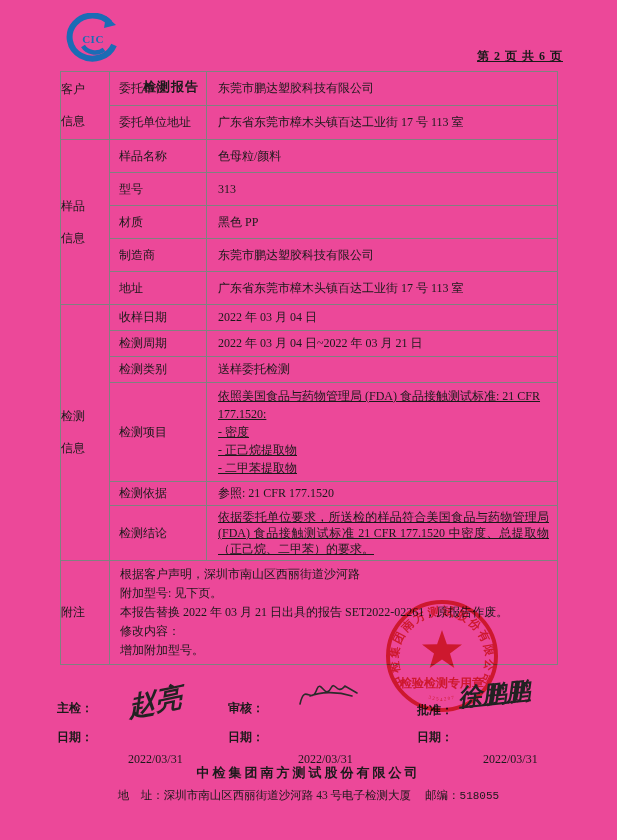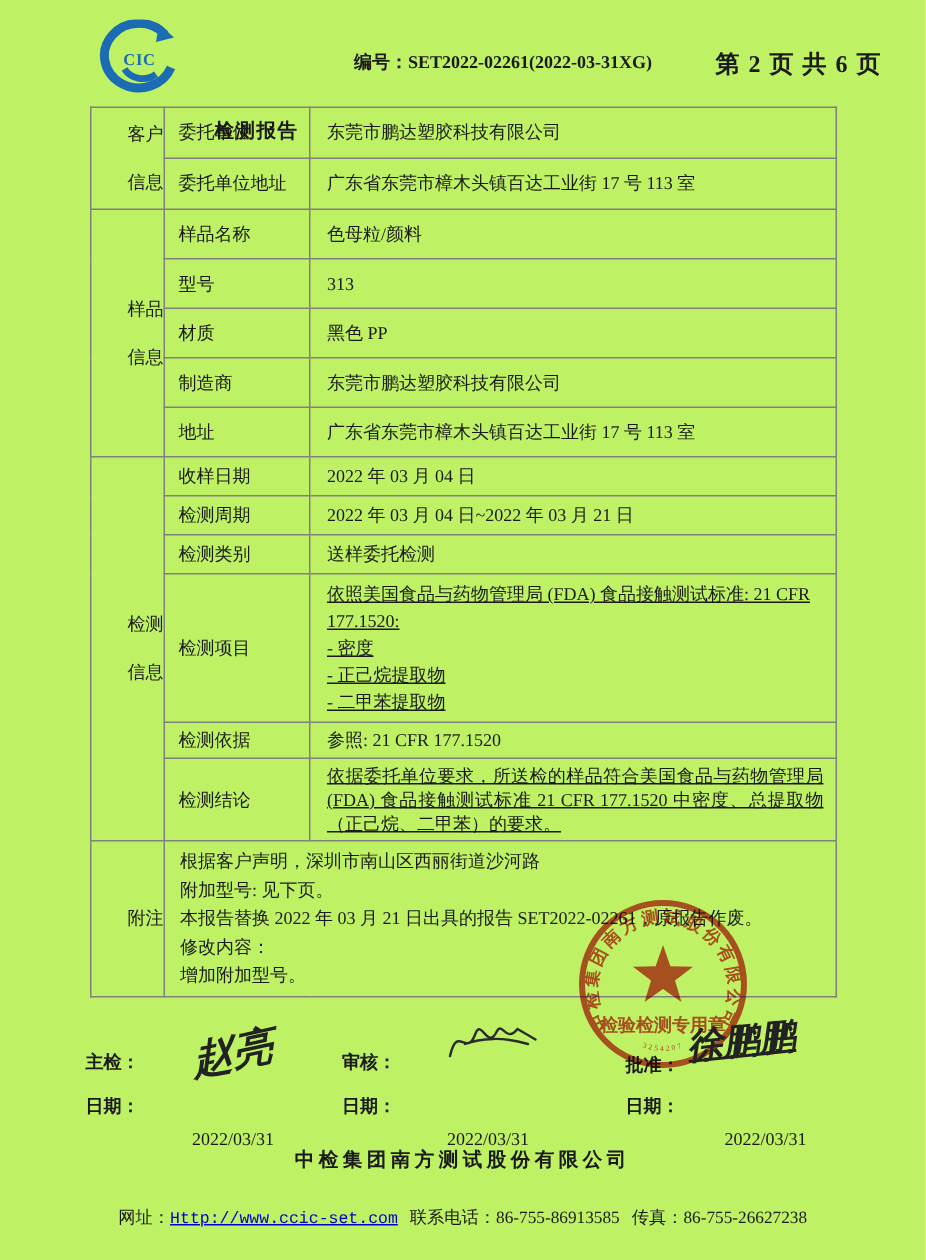--- a/index.html
+++ b/index.html
@@ -1,34 +1,34 @@
 <!DOCTYPE html>
 <html><head>
 <meta charset="utf-8">
 <style>
   html,body{margin:0;padding:0;background:#e8e8e8;}
   .page{
-    position:relative;width:617px;height:840px;background:#bef264;margin:0 auto;
+    position:relative;width:617px;height:840px;background:#ec4899;margin:0 auto;
     font-family:"Liberation Serif","DejaVu Serif",serif;color:#1a1a1a;overflow:hidden;
   }
   
   .logo{position:absolute;left:62px;top:13px;width:64px;height:52px;}
   .hdr-title{position:absolute;left:143px;top:32px;font-size:13px;font-weight:bold;letter-spacing:1px;margin-top:46px;}
   .hdr-no{position:absolute;left:236px;top:33px;font-size:12px;font-weight:bold;}
-  .hdr-page{position:absolute;left:477px;top:33px;font-size:16px;font-weight:bold;letter-spacing:1px;}
+  .hdr-page{position:absolute;left:477px;top:48px;font-size:12px;font-weight:bold;letter-spacing:1px;text-decoration:underline;}
   
   table.report{
     position:absolute;left:60px;top:71px;border-collapse:collapse;table-layout:fixed;
     font-size:12px;
   }
   table.report td{border:1px solid #808080;vertical-align:middle;overflow:hidden;}
   col.c1{width:49px}col.c2{width:97px}col.c3{width:351px}
   tr.h34{height:34px}tr.h33{height:33px}tr.h26{height:26px}
   tr.h94{height:94px}tr.h24{height:24px}tr.h48{height:48px}tr.h95{height:95px}
-  td.sec{text-align:right;padding:0;margin-left:42px;}
+  td.sec{text-align:left;padding:0;margin-left:42px;}
   td.sec .secline{line-height:21px;}
   td.sec .gap{height:11px;}
   td.lbl{padding-left:9px;}
   td.val{padding-left:11px;padding-right:8px;}
   td.multi{padding:4px 10px 4px 11px;line-height:18px;text-decoration:underline;}
   td.concl{padding:3px 8px 3px 11px;line-height:16px;text-align:justify;text-decoration:underline;}
   td.notes{padding:4px 10px 4px 10px;line-height:19px;}
   
   .so-label{position:absolute;font-size:12px;font-weight:bold;}
   .so-date{position:absolute;font-size:12px;margin-top:23px;}
@@ -55,21 +55,20 @@
 
 <div class="page">
 
   <svg class="logo" viewBox="0 0 64 52">
     <path d="M 48,10 A 23,21.5 0 1 0 52,32" fill="none" stroke="#1b6cb5" stroke-width="6"></path>
     <polygon points="44,3 54,12 42,15" fill="#1b6cb5"></polygon>
     <path d="M 42,36.5 A 14,13 0 0 1 21,33" fill="none" stroke="#1b6cb5" stroke-width="4.5"></path>
     <text x="31" y="30" text-anchor="middle" font-size="11" font-weight="bold" fill="#1b6cb5" font-family="Liberation Serif, DejaVu Serif, serif" letter-spacing="0.5">CIC</text>
   </svg>
   <div class="hdr-title">检测报告</div>
-  <div class="hdr-no"><span>编号：</span><span>SET2022-02261(2022-03-31XG)</span></div>
   <div class="hdr-page">第 2 页 共 6 页</div>
 
   <table class="report">
     <colgroup>
         <col class="c1">
         <col class="c2">
         <col class="c3">
       </colgroup>
     <tbody>
         <tr class="h34">
@@ -187,17 +186,17 @@
     </text>
     <polygon fill="#d9362c" points="62,33 66.9,47.2 82,47.5 70,56.6 74.3,71 62,62.4 49.7,71 54,56.6 42,47.5 57.1,47.2"></polygon>
     <text x="62" y="90" text-anchor="middle" font-size="12" font-weight="bold" fill="#d9362c">检验检测专用章</text>
     <path id="seal-arc-bottom" d="M 40,97 A 40,40 0 0 0 84,97" fill="none"></path>
     <text font-size="5" fill="#d9362c" letter-spacing="1.5">
       <textPath href="#seal-arc-bottom" startOffset="50%" text-anchor="middle">3254207</textPath>
     </text>
   </svg>
 
   <div class="ft ft-company">中检集团南方测试股份有限公司</div>
-  <div class="ft ft-line3">
-    <span>网址：</span><a href="#" class="url mono">Http://www.ccic-set.com</a><span class="sp2"></span><span>联系电话：</span><span>86-755-86913585</span><span class="sp2"></span><span>传真：</span><span>86-755-26627238</span>
+  <div class="ft ft-line2">
+    <span>地　址：</span><span>深圳市南山区西丽街道沙河路 43 号电子检测大厦</span><span class="sp1"></span><span>邮编：</span><span class="mono">518055</span>
   </div>
 
 </div>
 
 </body></html>

